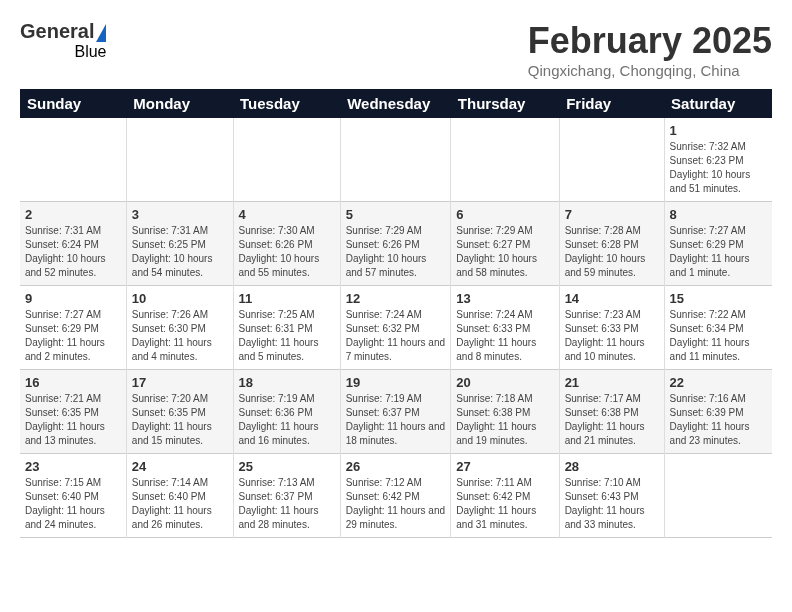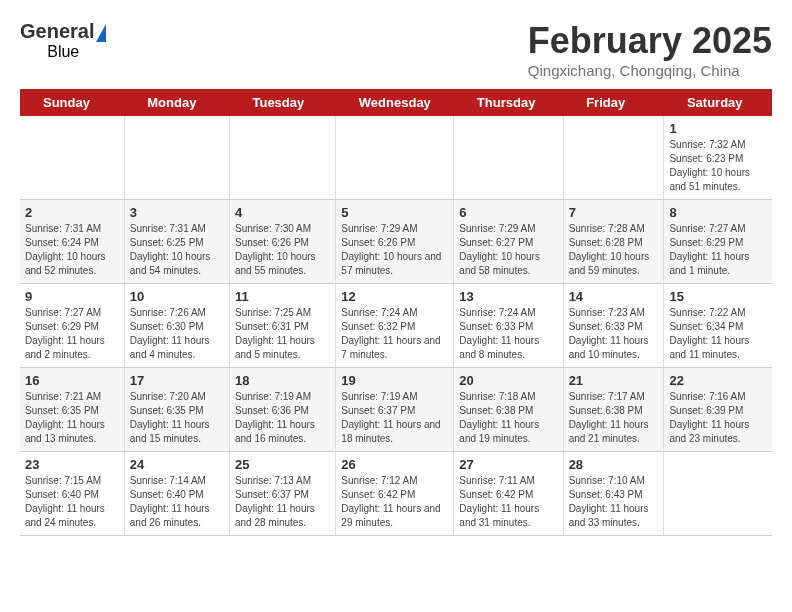--- a/index.html
+++ b/index.html
@@ -12,21 +12,21 @@
     }
     .header {
       display: flex;
       justify-content: space-between;
       align-items: flex-start;
       margin-bottom: 10px;
     }
     .logo {
       display: flex;
       flex-direction: column;
-      align-items: center;
+      align-items: flex-end;
     }
     .logo-icon {
       display: flex;
       align-items: center;
     }
     .logo-icon .general {
       font-size: 20px;
       font-weight: bold;
       color: #333;
     }
@@ -48,25 +48,25 @@
     .calendar-subtitle {
       font-size: 15px;
       color: #737373;
     }
     table {
       width: 100%;
       border-collapse: collapse;
       font-size: 11px;
     }
     thead tr th {
-      background-color: #b91c1c;
+      background-color: #0f172a;
       color: #fff;
-      padding: 6px 23px;
+      padding: 6px 7px;
       text-align: left;
-      font-size: 13px;
+      font-size: 15px;
       font-weight: bold;
     }
     tbody tr {
       border-bottom: 1px solid #ccc;
     }
     tbody tr:nth-child(even) {
       background-color: #f5f5f5;
     }
     td {
       vertical-align: top;

